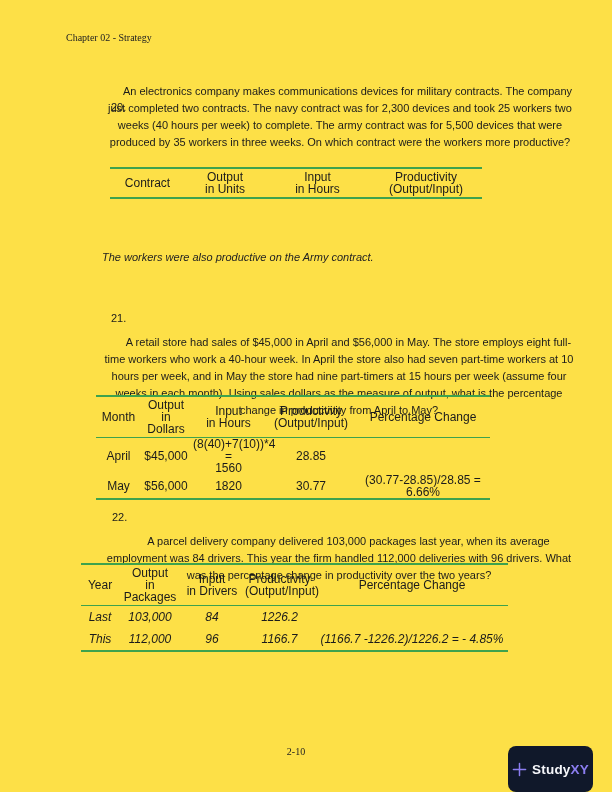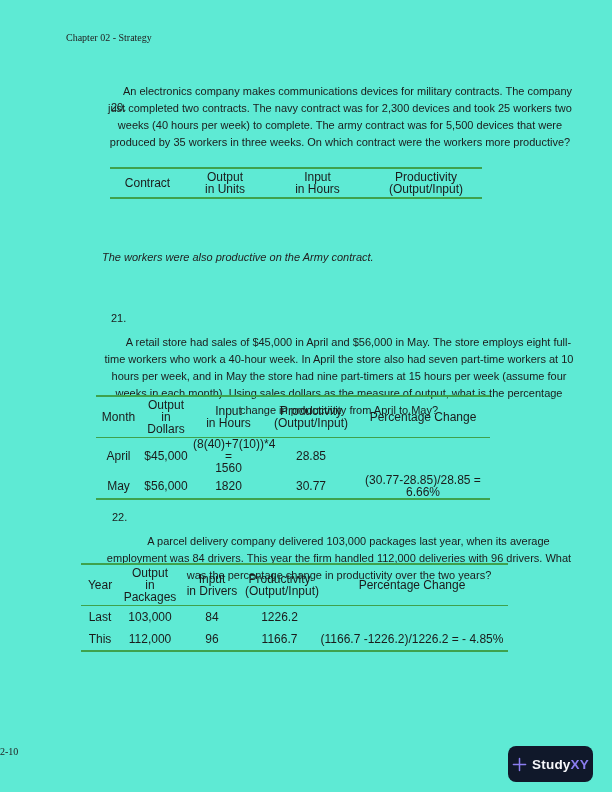--- a/index.html
+++ b/index.html
@@ -5,21 +5,21 @@
   :root{
     --green:#3EA24D;
     --ink:#1b1b1b;
     --logo-bg:#10182a;
     --logo-accent:#8B7DF0;
   }
   html,body{margin:0;padding:0;background:#ffffff;}
   .page{
     position:relative;
     width:612px;height:792px;
-    background:#5eead4;
+    background:#fde047;
     font-family:"Liberation Sans","DejaVu Sans",sans-serif;
     color:var(--ink);
     overflow:hidden;
   }
   .serif{font-family:"Liberation Serif","DejaVu Serif",serif;}
   .header{position:absolute;left:66px;top:32px;font-size:10px;color:#222;}
   .question{position:absolute;font-size:11px;line-height:17px;}
   .qtext{white-space:pre;text-indent:15px;text-align:center;}
   .q21 .qtext,.q22 .qtext{text-indent:19px;margin-top:40px;}
   .qnum{position:absolute;top:16px;margin-left:45px;}
@@ -39,26 +39,26 @@
   }
   table.gtable td{
     text-align:center;vertical-align:middle;
     white-space:pre-line;padding:0 2px;
   }
   .t20{left:110px;top:167px;width:372px;}
   .t20 th{height:24px;} .t20 td{height:23px;}
   .t21{left:96px;top:395px;width:394px;}
   .t21 th{height:22px;} .t21 td{height:21px;}
   .t22{left:81px;top:563px;width:427px;}
-  .t22 th{height:22px;} .t22 td{height:22px;}
-
-  .footer{position:absolute;left:0;top:746px;width:592px;font-size:10px;color:#222;}
+  .t22 th{height:22px;} .t22 td{height:22px;font-style:italic;}
+
+  .footer{position:absolute;left:0;top:746px;width:592px;text-align:center;font-size:10px;color:#222;}
 
   .logo{
-    position:absolute;left:508px;top:746px;width:85px;height:36px;
+    position:absolute;left:508px;top:746px;width:85px;height:46px;
     background:var(--logo-bg);border-radius:8px;
     display:flex;align-items:center;justify-content:center;gap:5px;
     cursor:pointer;
   }
   .logo .brand{font-size:13.5px;font-weight:700;letter-spacing:0.2px;}
   .logo .study{color:#f5f6fa;}
   .logo .xy{color:var(--logo-accent);}
 </style>
 </head>
 <body>

